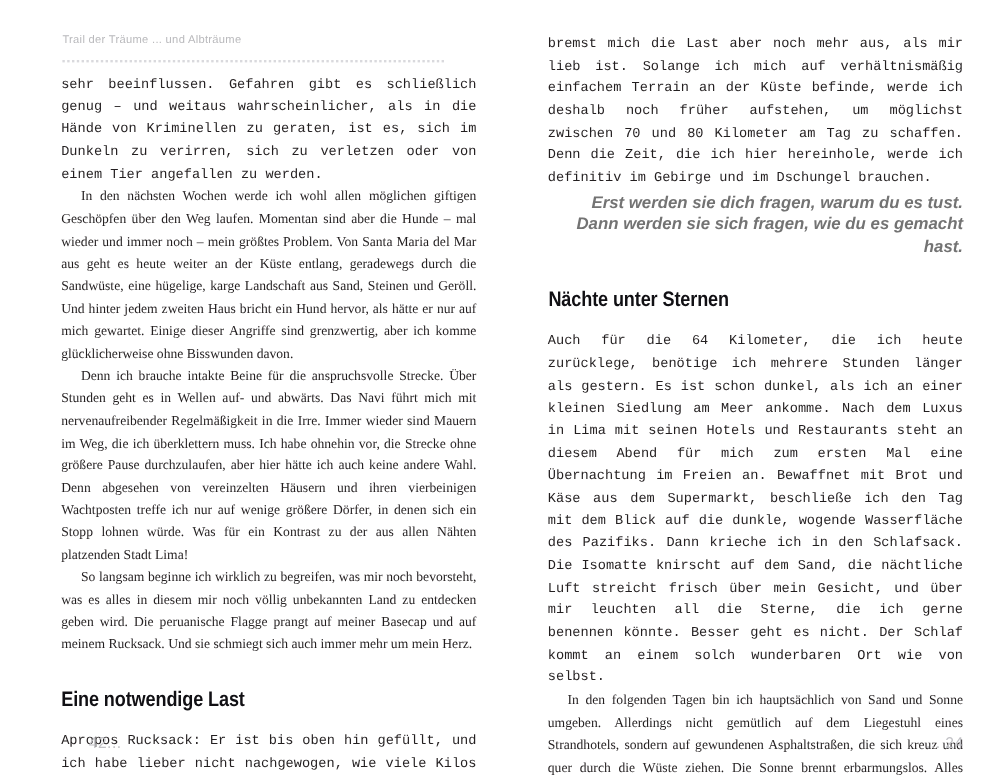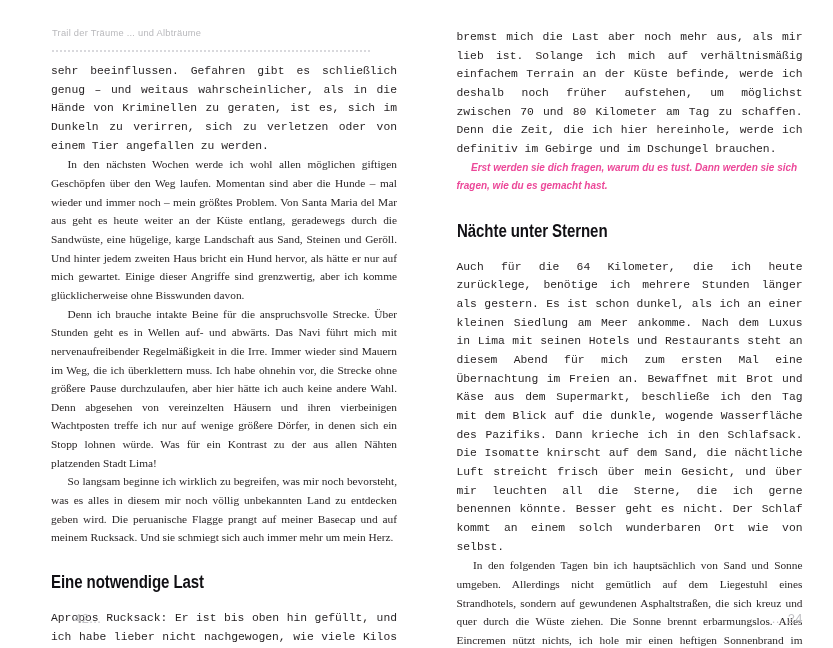--- a/index.html
+++ b/index.html
@@ -90,25 +90,25 @@
     transform: scaleX(0.86);
     transform-origin: left center;
     white-space: nowrap;
   }
 
   
   .pullquote {
     font-family: "Liberation Sans", "DejaVu Sans", sans-serif;
     font-weight: bold;
     font-style: italic;
-    font-size: 10px;
+    font-size: 14px;
     line-height: 18.6px;
-    color: #ec4899;
+    color: #737373;
     margin: 22px 0 8px 0;
-    text-align: left;
+    text-align: right;
     text-indent: 0;
   }
 
   
   .folio {
     position: absolute;
     bottom: 22px;
     font-family: "Liberation Sans", "DejaVu Sans", sans-serif;
     font-size: 13px;
     letter-spacing: 0.4px;

